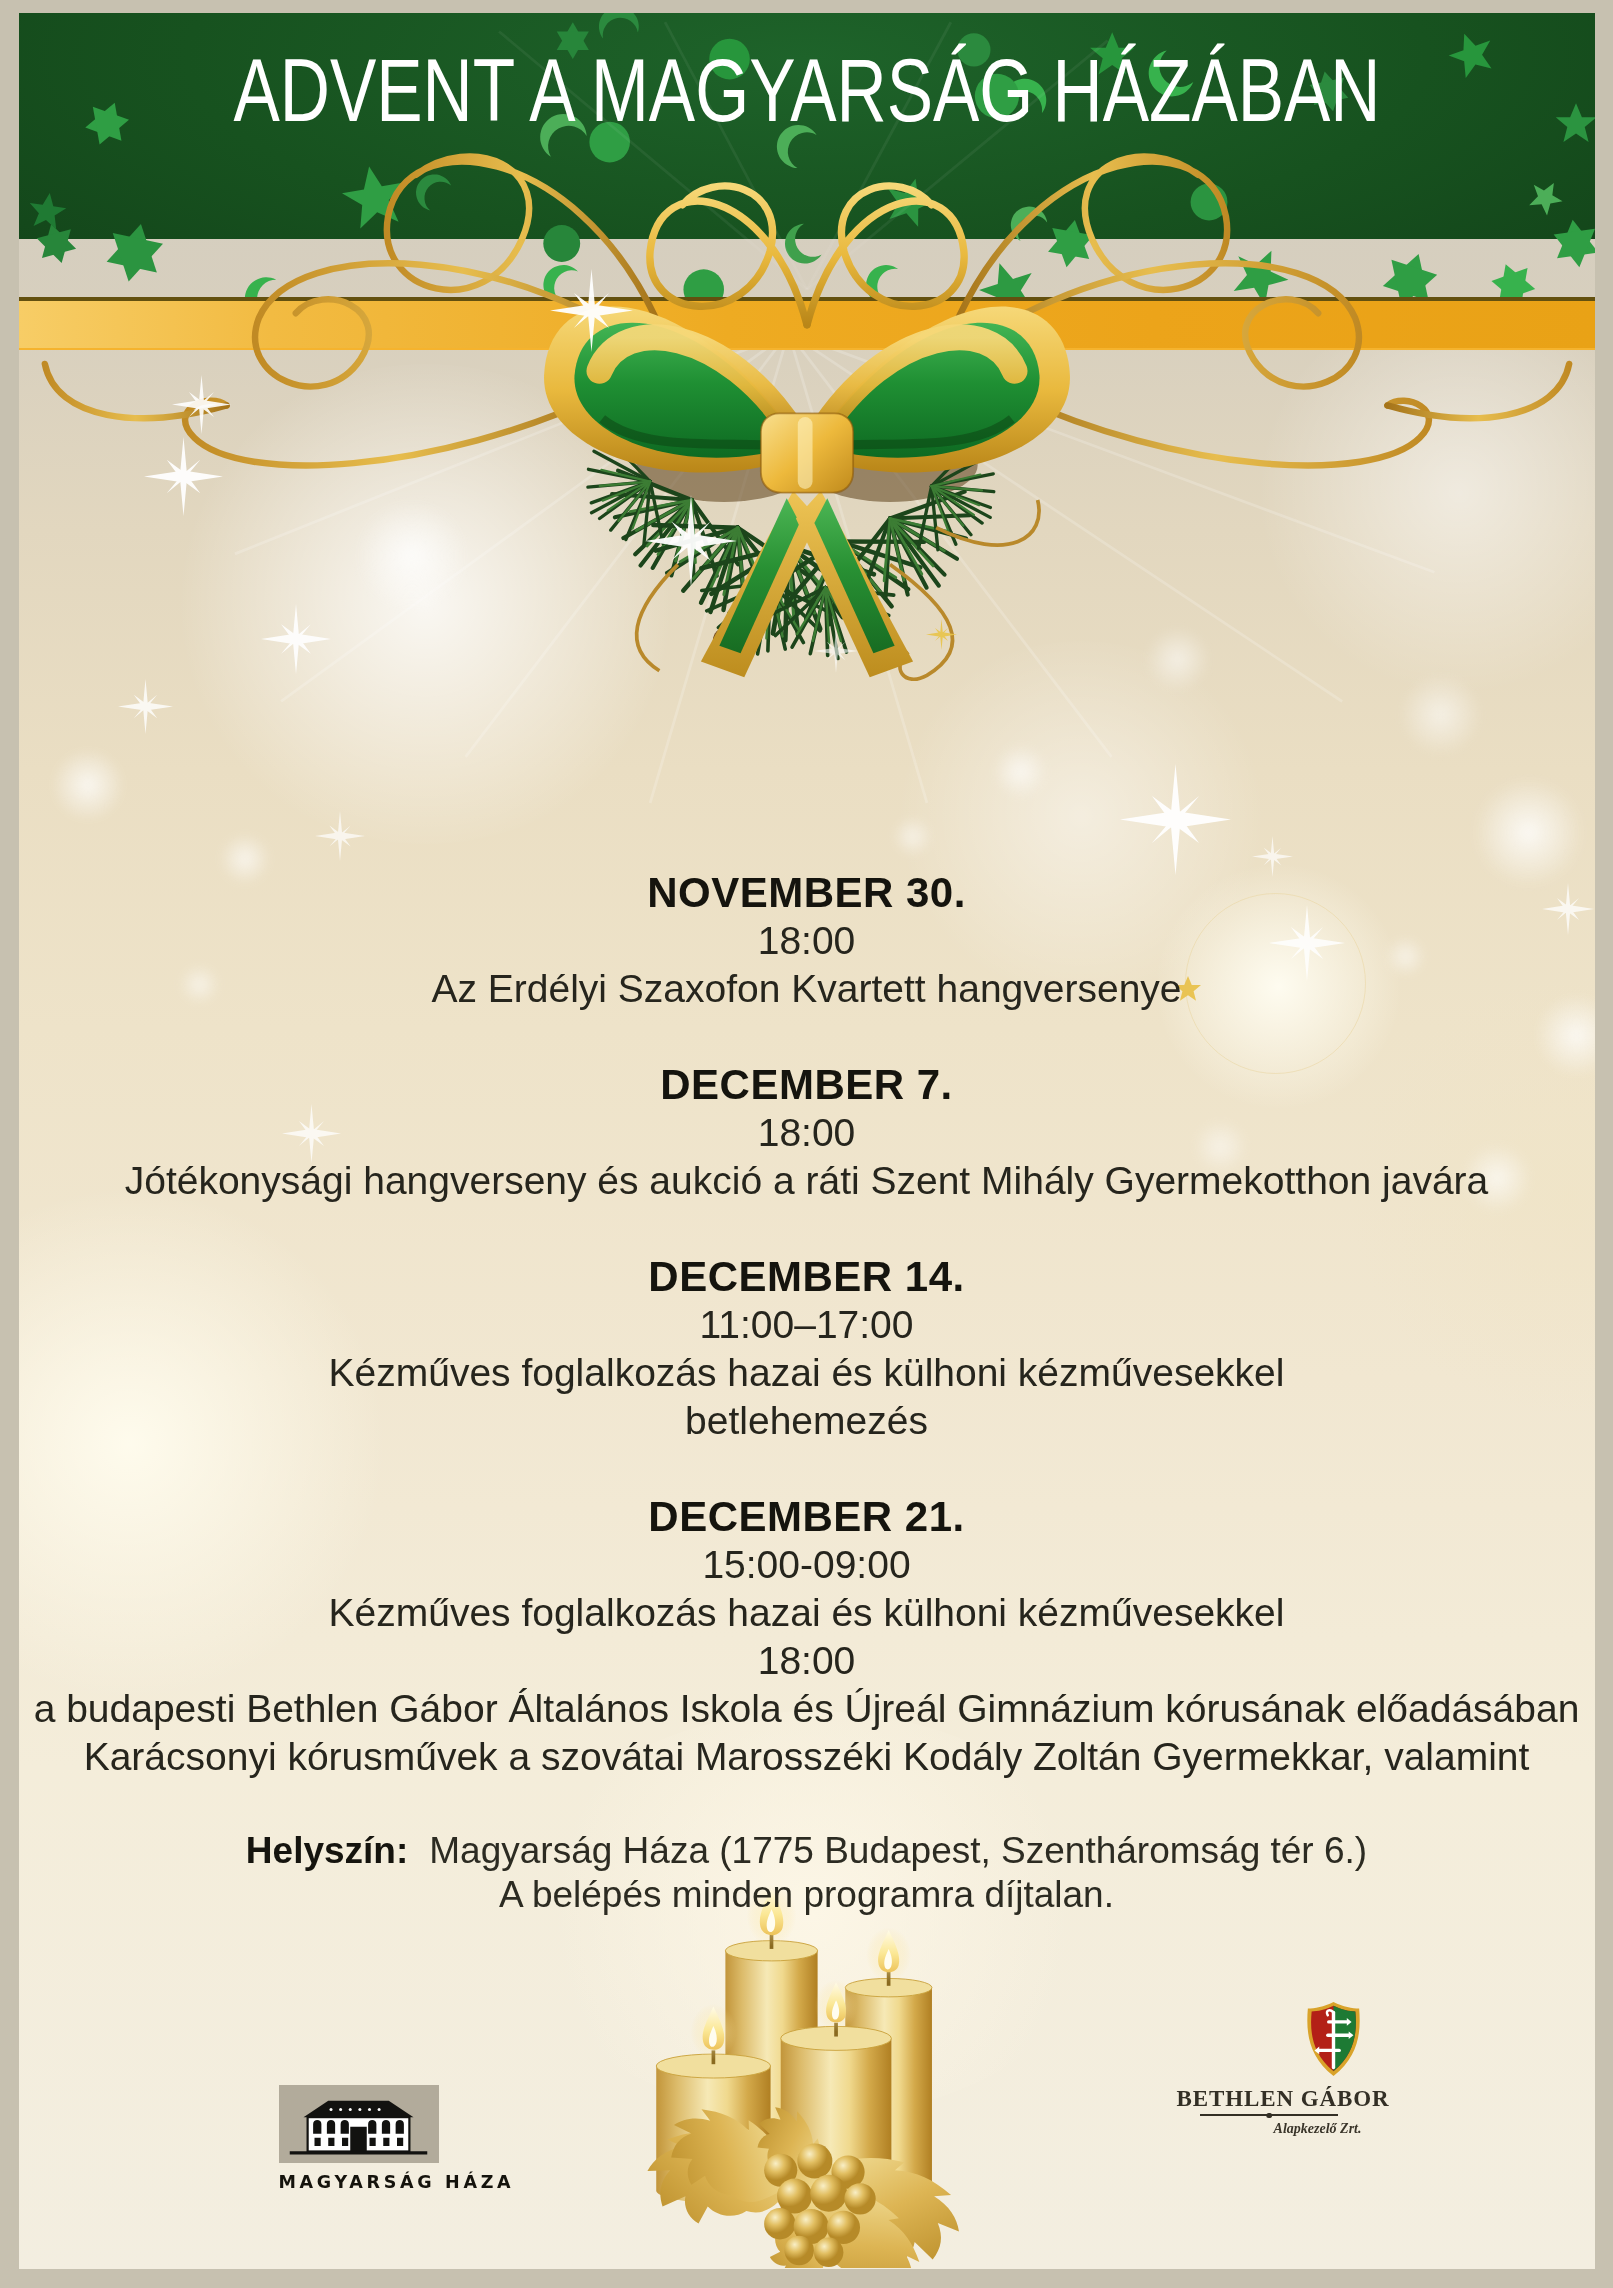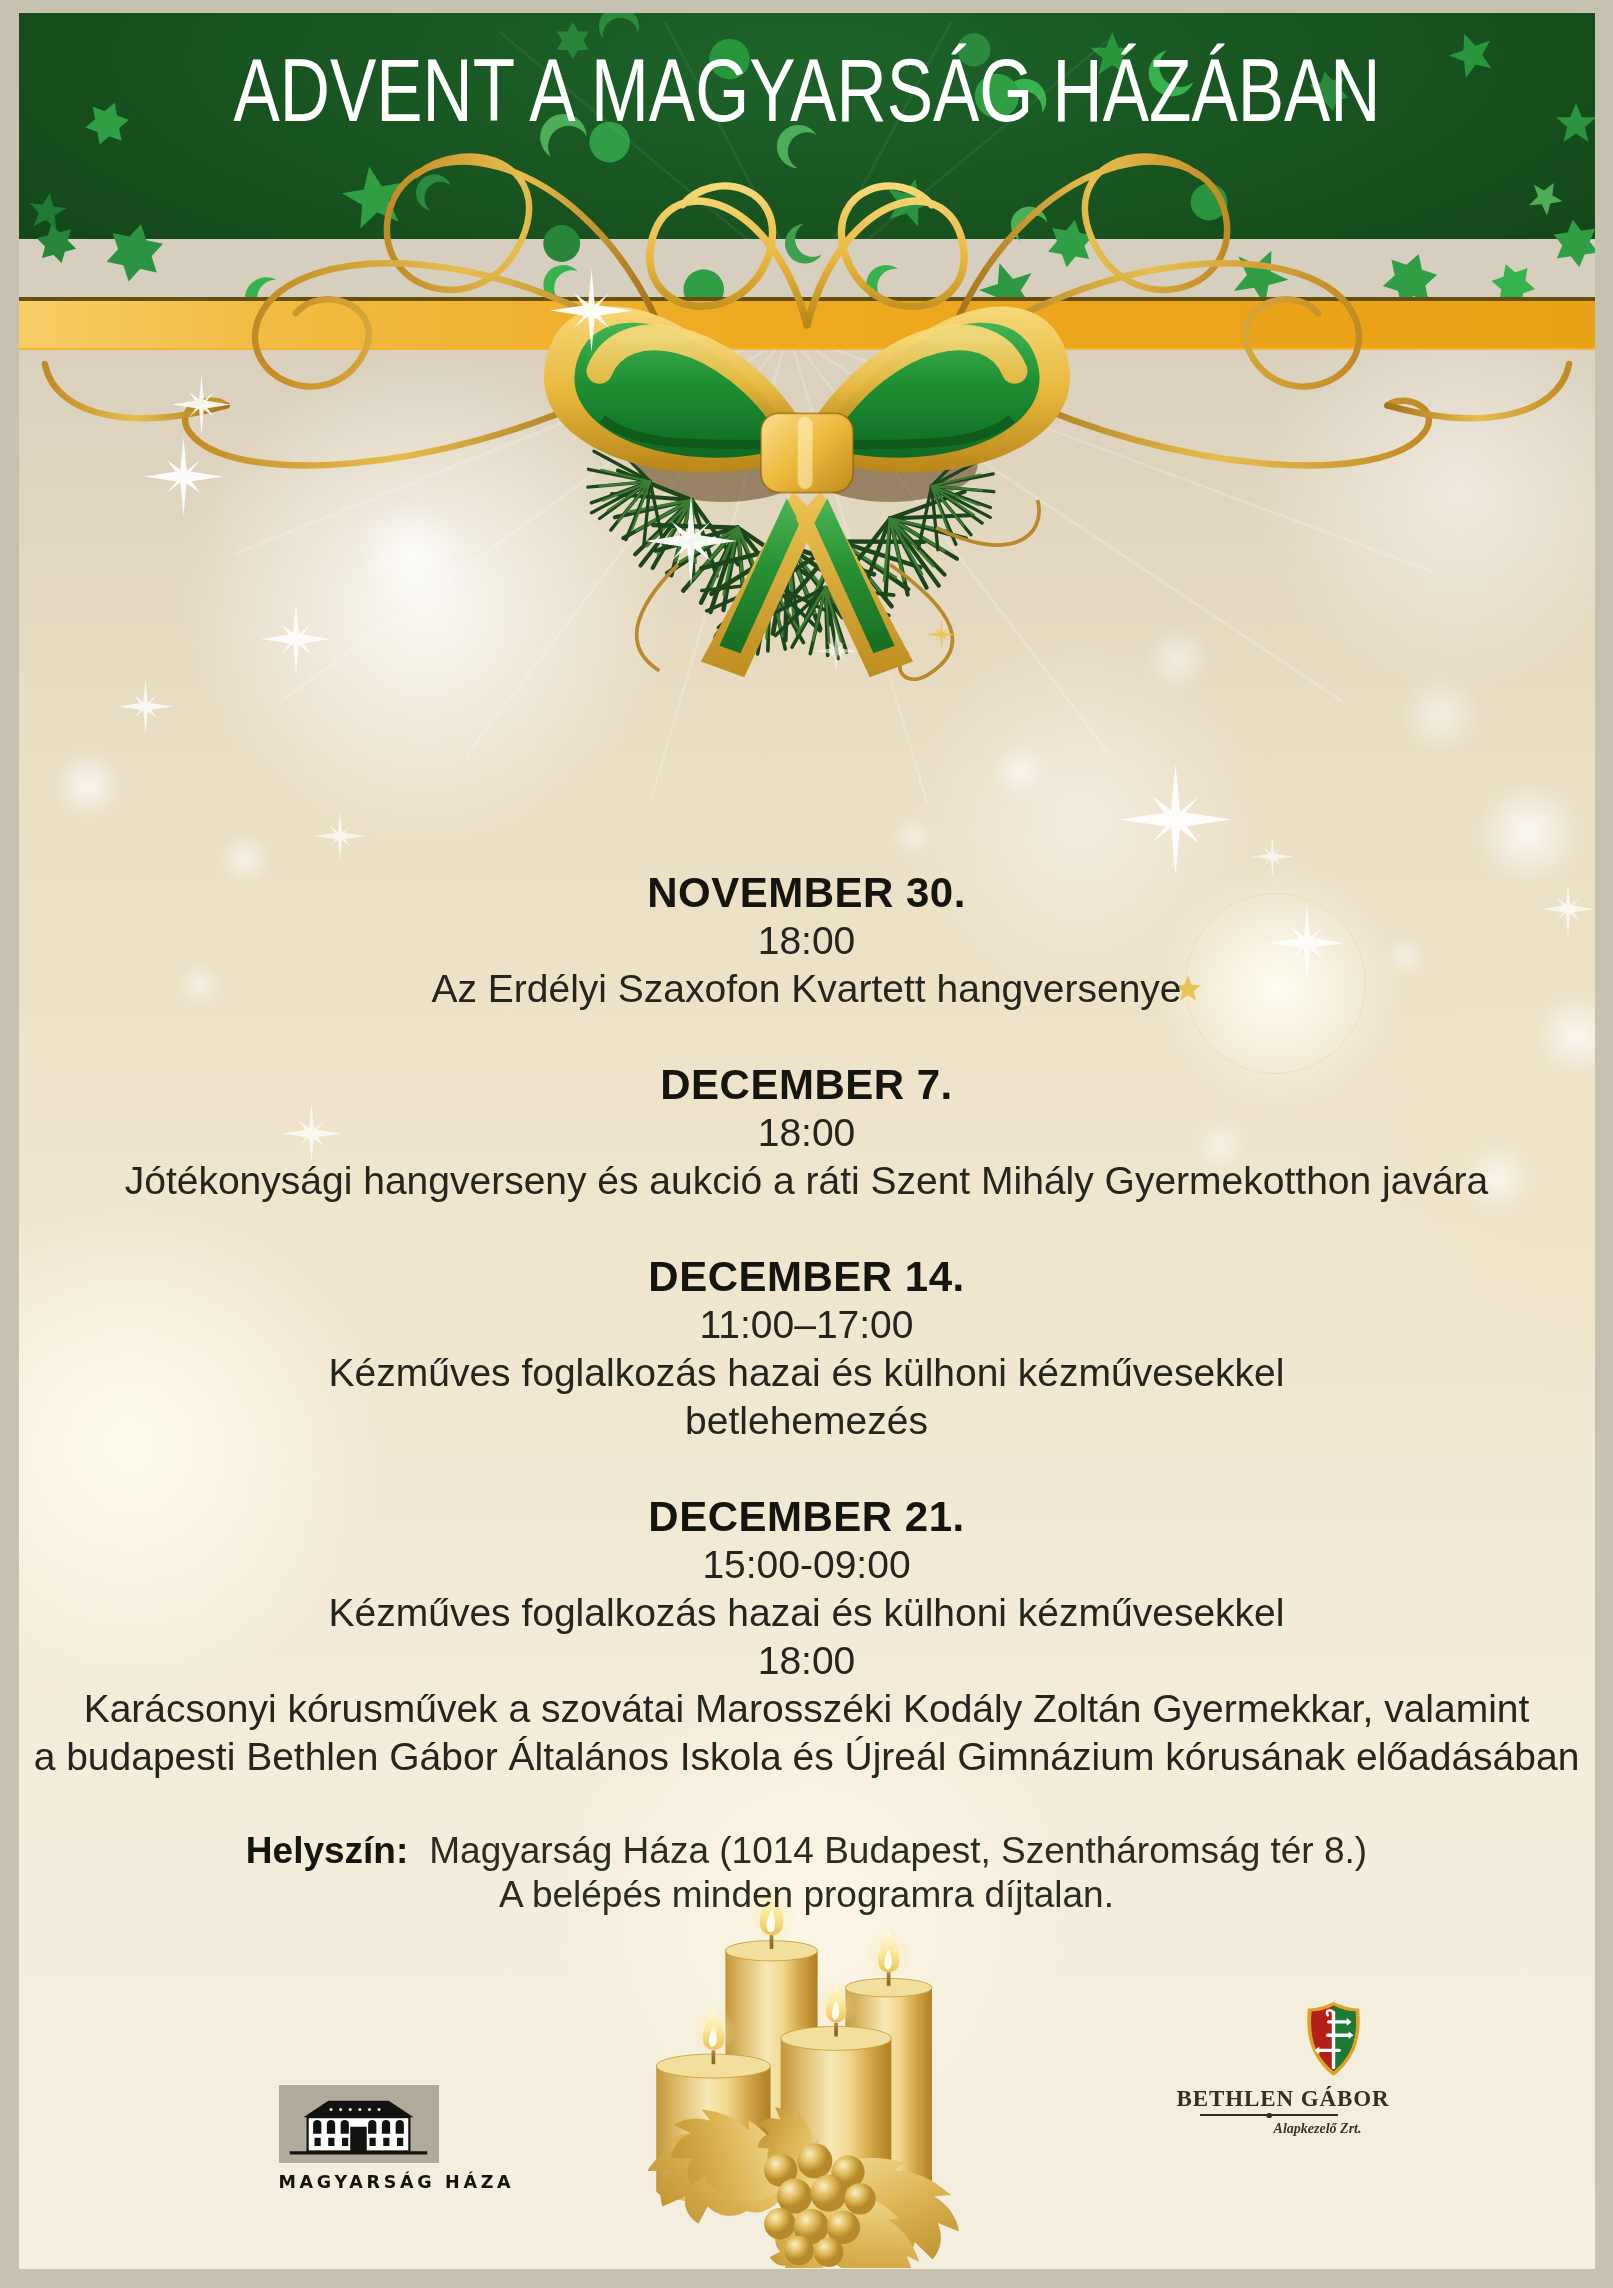--- a/index.html
+++ b/index.html
@@ -349,26 +349,26 @@
       <div class="date">DECEMBER 14.</div>
       <div class="ln">11:00–17:00</div>
       <div class="ln">Kézműves foglalkozás hazai és külhoni kézművesekkel</div>
       <div class="ln">betlehemezés</div>
     </section>
     <section class="ev">
       <div class="date">DECEMBER 21.</div>
       <div class="ln">15:00-09:00</div>
       <div class="ln">Kézműves foglalkozás hazai és külhoni kézművesekkel</div>
       <div class="ln">18:00</div>
+      <div class="ln">a budapesti Bethlen Gábor Általános Iskola és Újreál Gimnázium kórusának előadásában</div>
       <div class="ln">Karácsonyi kórusművek a szovátai Marosszéki Kodály Zoltán Gyermekkar, valamint</div>
-      <div class="ln">a budapesti Bethlen Gábor Általános Iskola és Újreál Gimnázium kórusának előadásában</div>
     </section>
     <div class="venue">
       <div>
-        <span class="vlabel">Helyszín:</span><span>Magyarság Háza (1014 Budapest, Szentháromság tér 8.)</span>
+        <span class="vlabel">Helyszín:</span><span>Magyarság Háza (1775 Budapest, Szentháromság tér 6.)</span>
       </div>
       <div>A belépés minden programra díjtalan.</div>
     </div>
   </div>
 
   <svg class="candles" width="480" height="391" viewBox="0 0 520 424">
     <defs>
       <linearGradient id="cg" x1="0" y1="0" x2="1" y2="0">
         <stop offset="0" stop-color="#c2953a"></stop>
           <stop offset=".18" stop-color="#dcbb6a"></stop>

